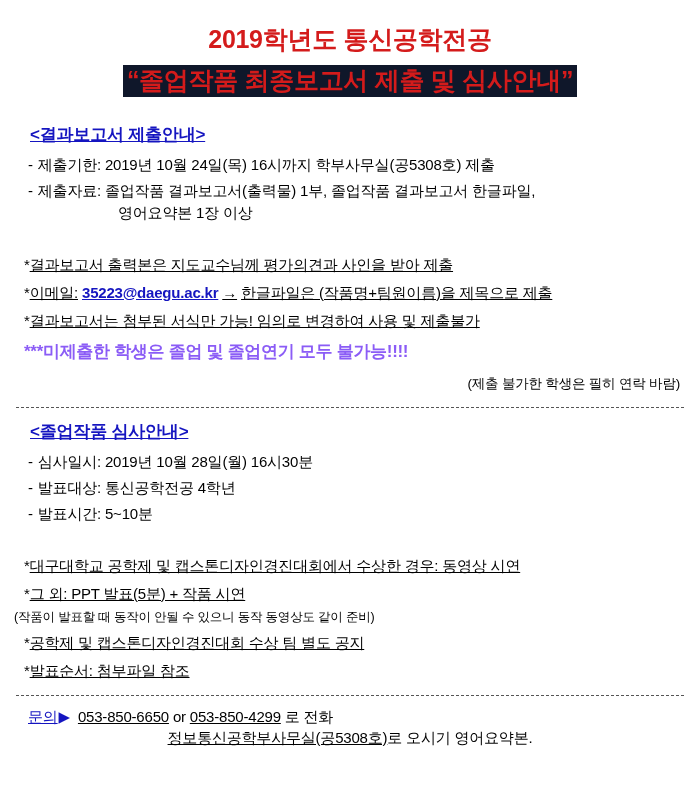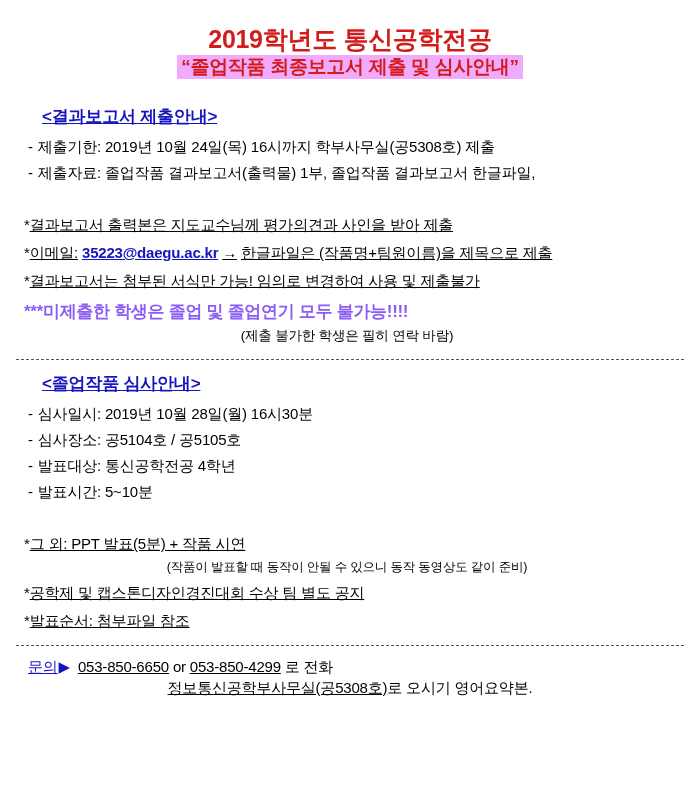--- a/index.html
+++ b/index.html
@@ -30,42 +30,42 @@
     margin-bottom: 26px;
   }
   .title-line1 {
     font-size: 25px;
     font-weight: bold;
     color: #d41b1b;
     letter-spacing: -0.3px;
     line-height: 1.25;
   }
   .title-line2 {
-    font-size: 19px;
+    font-size: 25px;
     font-weight: bold;
     color: #d41b1b;
-    background: #f0abfc;
+    background: #0f172a;
     display: inline-block;
     padding: 0 4px;
     line-height: 1.25;
-    margin-top: 0;
+    margin-top: 10px;
     letter-spacing: -0.3px;
   }
 
   
   .section-heading {
     font-size: 17px;
     font-weight: bold;
     color: #1515c0;
     text-decoration: underline;
     margin: 0 0 10px 8px;
     display: inline-block;
     letter-spacing: -0.2px;
   }
-  .heading-wrap { margin-left: 20px; }
+  .heading-wrap { margin-left: 8px; }
 
   .bullet-line {
     font-size: 15px;
     margin: 0 0 7px 14px;
     letter-spacing: -0.2px;
     white-space: nowrap;
   }
   .bullet-line .dash { margin-right: 5px; }
   .indent-cont {
     font-size: 15px;
@@ -87,27 +87,27 @@
   }
   .warn-line {
     font-size: 17px;
     font-weight: bold;
     color: #8b5cf6;
     margin: 4px 0 4px 10px;
     letter-spacing: -0.3px;
   }
   .right-note {
     font-size: 13.5px;
-    text-align: center;
-    margin: 4px 6px 6px 0;
+    text-align: right;
+    margin: 12px 6px 6px 0;
     letter-spacing: -0.2px;
   }
   .small-note {
     font-size: 12.5px;
-    text-align: center;
+    text-align: left;
     margin: -4px 6px 8px 0;
     letter-spacing: -0.2px;
   }
 
   .divider {
     border: 0;
     border-top: 1px dashed #555;
     margin: 14px 2px 12px 2px;
   }
   .spacer-26 { height: 26px; }
@@ -152,20 +152,21 @@
   <div class="heading-wrap">
     <div class="section-heading">&lt;결과보고서 제출안내&gt;</div>
   </div>
 
   <div class="bullet-line">
     <span class="dash">-</span><span>제출기한: 2019년 10월 24일(목) 16시까지 학부사무실(공5308호) 제출</span>
   </div>
   <div class="bullet-line">
     <span class="dash">-</span><span>제출자료: 졸업작품 결과보고서(출력물) 1부, 졸업작품 결과보고서 한글파일,</span>
   </div>
+  <div class="indent-cont">영어요약본 1장 이상</div>
 
   <div class="spacer-26"></div>
 
   <div class="star-line">
     <span>*</span><span class="underline">결과보고서 출력본은 지도교수님께 평가의견과 사인을 받아 제출</span>
   </div>
 
   <div class="star-line">
     <span>*</span><span class="underline">이메일:</span>
     <span class="link">35223@daegu.ac.kr</span>
@@ -183,31 +184,31 @@
   <hr class="divider">
 
   <div class="heading-wrap">
     <div class="section-heading">&lt;졸업작품 심사안내&gt;</div>
   </div>
 
   <div class="bullet-line">
     <span class="dash">-</span><span>심사일시: 2019년 10월 28일(월) 16시30분</span>
   </div>
   <div class="bullet-line">
-    <span class="dash">-</span><span>심사장소: 공5104호 / 공5105호</span>
-  </div>
-  <div class="bullet-line">
     <span class="dash">-</span><span>발표대상: 통신공학전공 4학년</span>
   </div>
   <div class="bullet-line">
     <span class="dash">-</span><span>발표시간: 5~10분</span>
   </div>
 
   <div class="spacer-26"></div>
 
+  <div class="star-line">
+    <span>*</span><span class="underline">대구대학교 공학제 및 캡스톤디자인경진대회에서 수상한 경우: 동영상 시연</span>
+  </div>
   <div class="star-line">
     <span>*</span><span class="underline">그 외: PPT 발표(5분) + 작품 시연</span>
   </div>
   <div class="small-note">(작품이 발표할 때 동작이 안될 수 있으니 동작 동영상도 같이 준비)</div>
 
   <div class="star-line">
     <span>*</span><span class="underline">공학제 및 캡스톤디자인경진대회 수상 팀 별도 공지</span>
   </div>
   <div class="star-line">
     <span>*</span><span class="underline">발표순서: 첨부파일 참조</span>

